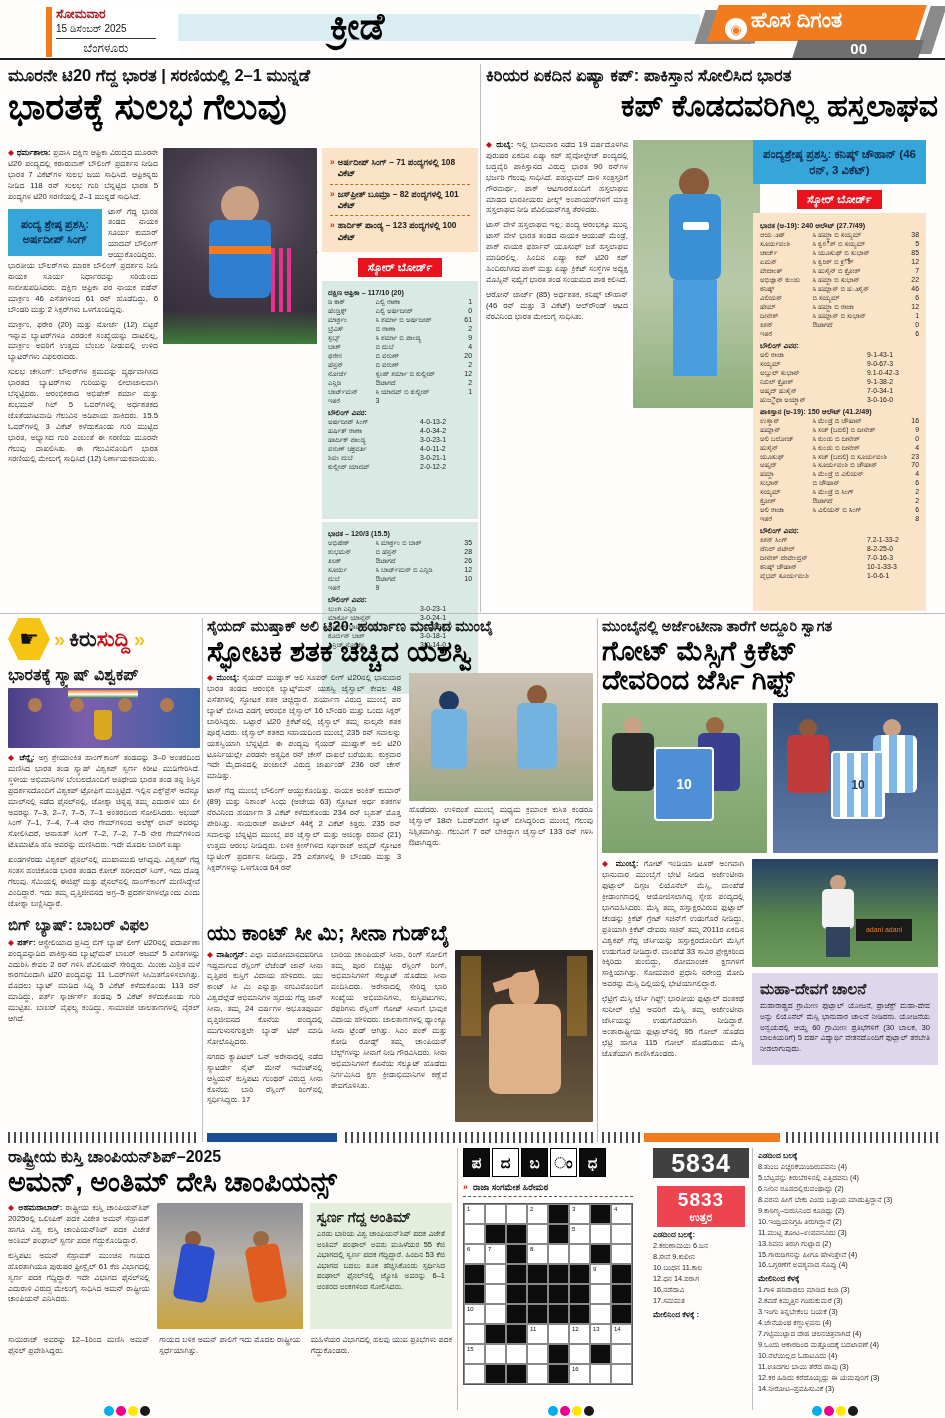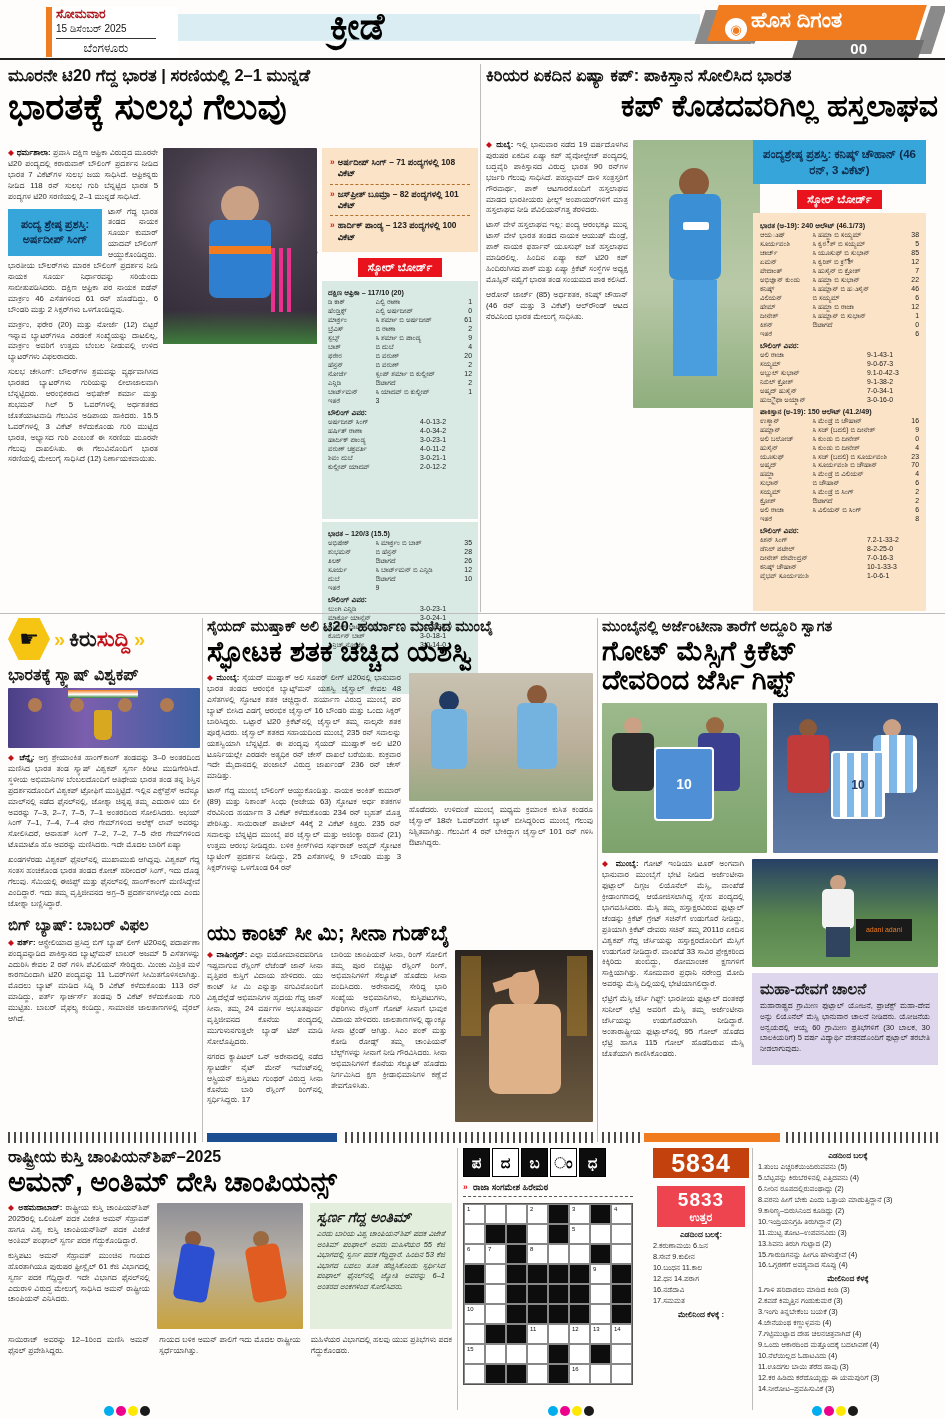--- a/index.html
+++ b/index.html
@@ -58,23 +58,23 @@
   .bar-blue{background:#1b4f91;height:9px;}
   .bar-orange{background:#f07c1f;height:9px;}
   
   .cwl{width:25px;height:27px;border:1.5px solid #000;display:inline-flex;align-items:center;justify-content:center;
        font-weight:bold;font-size:15px;background:#fff;color:#000;margin-right:2px;}
   .cwl.dark{background:#0d0d0d;color:#fff;}
   .crow{display:flex;}
   .ccell{width:21px;height:20px;border:0.5px solid #888;background:#fff;position:relative;box-sizing:border-box;}
   .ccell.blk{background:#0d0d0d;}
   .ccell i{font-style:normal;font-size:6px;position:absolute;top:1px;left:2px;color:#111;}
-  .numbox{background:#c2410c;color:#fff;font-weight:bold;font-size:25px;text-align:center;letter-spacing:1px;}
+  .numbox{background:#404040;color:#fff;font-weight:bold;font-size:25px;text-align:center;letter-spacing:1px;}
   .ansbox{background:#ee4450;color:#fff;text-align:center;font-weight:bold;}
-  .cluehead{font-weight:bold;font-size:7.6px;margin:3px 0 1px;text-align:center;}
+  .cluehead{font-weight:bold;font-size:7.6px;margin:3px 0 1px;}
   .dot{width:10px;height:10px;border-radius:50%;display:inline-block;margin-right:2px;}
   .score-mini{text-align:center;font-weight:bold;font-size:9.5px;line-height:1.5;}
   .capttl{font-weight:bold;font-size:13.5px;line-height:1.2;}
   .floatbox{float:left;width:86px;margin:2px 6px 2px 0;padding:8px 4px;font-size:11px;line-height:1.45;}
   .dashline{border-top:1px dashed #555;}
 </style>
 </head>
 <body>
 
 <div class="page">
@@ -337,21 +337,21 @@
         <div class="para">ಈ ನಡುವೆ, ಹಸ್ತಲಾಘವ ನೀಡುವಂತೆ ಐಸಿಸಿ ಮಾಡಿದ ಮನವಿಯನ್ನು ಭಾರತೀಯ ತಂಡಗಳು ಲೆಕ್ಕಿಸಿಲ್ಲ. ಏಷ್ಯಾ ಕಪ್ ಟಿ20, ಮಹಿಳೆಯರ ವಿಶ್ವಕಪ್ ವೇಳೆಯೂ ಭಾರತ ತಂಡಗಳು ಕಪ್ (ಡ ಹೆಚ್ಚಿನ) ಪಾಕ್ ಆಟಗಾರರೊಂದಿಗೆ ಹಸ್ತಲಾಘವ ನೀಡಿಲ್ಲ.</div>
       </div>
   </div>
 
   <div class="abs" style="left:753px;top:140px;width:173px;height:472px;">
     <div class="bluebox" style="padding:6px 8px;font-size:11.5px;line-height:1.4;">ಪಂದ್ಯಶ್ರೇಷ್ಠ ಪ್ರಶಸ್ತಿ: ಕನಿಷ್ಕ್ ಚೌಹಾನ್ (46 ರನ್, 3 ವಿಕೆಟ್)</div>
     <div style="text-align:center;margin-top:5px;">
       <span class="scorelabel">ಸ್ಕೋರ್ ಬೋರ್ಡ್</span>
     </div>
     <div class="peach sc" style="margin-top:4px;padding:6px 7px;height:398px;box-sizing:border-box;">
-      <div class="shead">ಭಾರತ (ಅ-19): 240 ಆಲೌಟ್ (46.1/73)</div>
+      <div class="shead">ಭಾರತ (ಅ-19): 240 ಆಲೌಟ್ (27.7/49)</div>
       <div>
           <div class="srow">
             <span class="sn">ಆಯుಷ್</span>
             <span class="sd">ಸಿ ಹಮ್ಜಾ ಬಿ ಸಯ್ಯಮ್</span>
             <span class="sr">38</span>
           </div>
           <div class="srow">
             <span class="sn">ಸೂರ್ಯವಂಶಿ</span>
             <span class="sd">ಸಿ ಕ್ವರిಶ್ ಬಿ ಸಯ್ಯಮ್</span>
             <span class="sr">5</span>
@@ -562,21 +562,21 @@
           </div>
       </div>
       <div style="width:184px;">
         <div class="photo" style="position:relative;width:184px;height:128px;background:linear-gradient(180deg,#c9c2b2 0%,#b9ae98 60%,#98aa82 100%);">
           <div style="position:absolute;left:30px;top:18px;width:20px;height:20px;border-radius:50%;background:#203a63;"></div>
           <div style="position:absolute;left:22px;top:36px;width:36px;height:60px;border-radius:6px;background:#74b3e0;"></div>
           <div style="position:absolute;left:118px;top:12px;width:20px;height:20px;border-radius:50%;background:#8a5a3b;"></div>
           <div style="position:absolute;left:108px;top:30px;width:40px;height:66px;border-radius:6px;background:#74b3e0;"></div>
         </div>
         <div style="margin-top:4px;">
-            <div class="para">ಹೊಡೆದರು. ಉಳಿದಂತೆ ಮುಂಬೈ ಮಧ್ಯಮ ಕ್ರಮಾಂಕ ಕುಸಿತ ಕಂಡರೂ ಜೈಸ್ವಾಲ್ 18ನೇ ಓವರ್‌ವರೆಗೆ ಬ್ಯಾಟ್ ಬೀಸಿದ್ದರಿಂದ ಮುಂಬೈ ಗೆಲುವು ನಿಶ್ಚಿತವಾಗಿತ್ತು. ಗೆಲುವಿಗೆ 4 ರನ್ ಬೇಕಿದ್ದಾಗ ಜೈಸ್ವಾಲ್ 101 ರನ್ ಗಳಿಸಿ ಔಟಾಗಿದ್ದರು.</div>
+            <div class="para">ಹೊಡೆದರು. ಉಳಿದಂತೆ ಮುಂಬೈ ಮಧ್ಯಮ ಕ್ರಮಾಂಕ ಕುಸಿತ ಕಂಡರೂ ಜೈಸ್ವಾಲ್ 18ನೇ ಓವರ್‌ವರೆಗೆ ಬ್ಯಾಟ್ ಬೀಸಿದ್ದರಿಂದ ಮುಂಬೈ ಗೆಲುವು ನಿಶ್ಚಿತವಾಗಿತ್ತು. ಗೆಲುವಿಗೆ 7 ರನ್ ಬೇಕಿದ್ದಾಗ ಜೈಸ್ವಾಲ್ 133 ರನ್ ಗಳಿಸಿ ಔಟಾಗಿದ್ದರು.</div>
           </div>
       </div>
     </div>
   </div>
 
   <div class="abs" style="left:207px;top:922px;width:386px;height:208px;">
     <div class="headline" style="font-size:21px;">ಯು ಕಾಂಟ್ ಸೀ ಮಿ; ಸೀನಾ ಗುಡ್‌ಬೈ</div>
     <div style="display:flex;gap:8px;margin-top:5px;">
       <div style="width:240px;column-count:2;column-gap:8px;height:172px;overflow:hidden;">
         <div class="para"><span class="red">◆</span> <b class="dl">ವಾಷಿಂಗ್ಟನ್:</b> <span>ಎಲ್ಲಾ ವಯೋಮಾನದವರಿಗೂ ಇಷ್ಟವಾಗುವ ರೆಸ್ಲಿಂಗ್ ಲೆಜೆಂಡ್ ಜಾನ್ ಸೀನಾ ವೃತ್ತಿಪರ ಕುಸ್ತಿಗೆ ವಿದಾಯ ಹೇಳಿದರು. ಯು ಕಾಂಟ್ ಸೀ ಮಿ ಎನ್ನುತ್ತಾ ನಗುವಿನೊಂದಿಗೆ ವಿಶ್ವದೆಲ್ಲೆಡೆ ಅಭಿಮಾನಿಗಳ ಹೃದಯ ಗೆದ್ದ ಜಾನ್ ಸೀನಾ, ತಮ್ಮ 24 ವರ್ಷಗಳ ಅಭೂತಪೂರ್ವ ವೃತ್ತಿಜೀವನದ ಕೊನೆಯ ಪಂದ್ಯದಲ್ಲಿ ಮುಗುಳುನಗುತ್ತಲೇ ಬ್ಯಾಡ್ ಟಿಪ್ ಮಾಡಿ ಸೋಲೊಪ್ಪಿದರು.</span></div>
@@ -655,21 +655,21 @@
         <div>
             <div class="para">ಕುಸ್ತಿಪಟು ಅಮನ್ ಸೆಹ್ರಾವತ್ ಮುಂಚಿನ ಗಾಯದ ಹೊರತಾಗಿಯೂ ಪುರುಷರ ಫ್ರೀಸ್ಟೈಲ್ 61 ಕೆಜಿ ವಿಭಾಗದಲ್ಲಿ ಸ್ವರ್ಣ ಪದಕ ಗೆದ್ದಿದ್ದಾರೆ. ಇದೇ ವಿಭಾಗದ ಫೈನಲ್‌ನಲ್ಲಿ ಎದುರಾಳಿ ವಿರುದ್ಧ ಮೇಲುಗೈ ಸಾಧಿಸಿದ ಅಮನ್ ರಾಷ್ಟ್ರೀಯ ಚಾಂಪಿಯನ್ ಎನಿಸಿದರು.</div>
           </div>
       </div>
       <div class="photo" style="position:relative;width:150px;height:126px;background:linear-gradient(180deg,#8f8f95 0%,#b8b2a8 45%,#caa33c 100%);">
         <div style="position:absolute;left:28px;top:28px;width:16px;height:16px;border-radius:50%;background:#8a5a3b;"></div>
         <div style="position:absolute;left:20px;top:42px;width:34px;height:56px;background:#2b4fd0;border-radius:6px;transform:rotate(10deg);"></div>
         <div style="position:absolute;left:96px;top:28px;width:16px;height:16px;border-radius:50%;background:#9a6a42;"></div>
         <div style="position:absolute;left:92px;top:42px;width:34px;height:56px;background:#e05c20;border-radius:6px;transform:rotate(-10deg);"></div>
       </div>
-      <div class="greenbox" style="width:132px;padding:6px 7px;font-style:italic;">
+      <div class="greenbox" style="width:132px;padding:6px 7px;">
         <div style="font-weight:bold;font-size:14px;margin-bottom:3px;">ಸ್ವರ್ಣ ಗೆದ್ದ ಅಂತಿಮ್</div>
         <div class="para" style="font-size:7.5px;">ಎರಡು ಬಾರಿಯ ವಿಶ್ವ ಚಾಂಪಿಯನ್‌ಶಿಪ್ ಪದಕ ವಿಜೇತೆ ಅಂತಿಮ್ ಪಂಘಾಲ್ ಅವರು ಮಹಿಳೆಯರ 55 ಕೆಜಿ ವಿಭಾಗದಲ್ಲಿ ಸ್ವರ್ಣ ಪದಕ ಗೆದ್ದಿದ್ದಾರೆ. ಹಿಂದಿನ 53 ಕೆಜಿ ವಿಭಾಗದ ಬದಲು ತೂಕ ಹೆಚ್ಚಿಸಿಕೊಂಡು ಸ್ಪರ್ಧಿಸಿದ ಪಂಘಾಲ್ ಫೈನಲ್‌ನಲ್ಲಿ ಜ್ಯೋತಿ ಅವರನ್ನು 6–1 ಅಂತರದ ಅಂಕಗಳಿಂದ ಸೋಲಿಸಿದರು.</div>
       </div>
     </div>
     <div style="margin-top:6px;column-count:3;column-gap:10px;">
         <div class="para">ಸಾಯಿರಾಜ್ ಅವರನ್ನು 12–1ರಿಂದ ಮಣಿಸಿ ಅಮನ್ ಫೈನಲ್ ಪ್ರವೇಶಿಸಿದ್ದರು.</div>
         <div class="para">ಗಾಯದ ಬಳಿಕ ಅಮನ್ ಪಾಲಿಗೆ ಇದು ಮೊದಲ ರಾಷ್ಟ್ರೀಯ ಸ್ಪರ್ಧೆಯಾಗಿತ್ತು.</div>
         <div class="para">ಮಹಿಳೆಯರ ವಿಭಾಗದಲ್ಲಿ ಹಲವು ಯುವ ಪ್ರತಿಭೆಗಳು ಪದಕ ಗೆದ್ದುಕೊಂಡರು.</div>
       </div>
   </div>
@@ -820,21 +820,21 @@
         <div class="tline">12.ಧನ 14.ಪರಾಗ</div>
         <div class="tline">16.ನಡೆದಾವಿ</div>
         <div class="tline">17.ಸಮಮತ</div>
       </div>
     <div class="cluehead">ಮೇಲಿನಿಂದ ಕೆಳಕ್ಕೆ :</div>
   </div>
 
   <div class="abs" style="left:758px;top:1148px;width:180px;">
     <div class="cluehead">ಎಡದಿಂದ ಬಲಕ್ಕೆ</div>
     <div>
-        <div class="tline">1.ತುಂಬ ಎಚ್ಚರಿಕೆಯಿಂದಿರುವವನು (5)</div>
+        <div class="tline">8.ತುಂಬ ಎಚ್ಚರಿಕೆಯಿಂದಿರುವವನು (4)</div>
         <div class="tline">5.ಬೆಟ್ಟವನ್ನು ಕಿರುಬೆರಳಿನಲ್ಲಿ ಎತ್ತಿದವನು (4)</div>
         <div class="tline">6.ನೀರಿನ ರೂಪದಲ್ಲಿರುವಂಥಾದ್ದು (2)</div>
         <div class="tline">8.ವರನು ಹೀಗೆ ಬೇಕು ಎಂದು ಒತ್ತಾಯ ಮಾಡುತ್ತಿದ್ದಾನೆ (3)</div>
         <div class="tline">9.ಕಾಠಿಣ್ಯ–ಬಿರುಸಿನಿಂದ ಕೂಡಿದ್ದು (2)</div>
         <div class="tline">10.ಇಂದ್ರಿಯನಿಗ್ರಹಿ ತಿರುಗಿದ್ದಾನೆ (2)</div>
         <div class="tline">11.ಮುಟ್ಟ ತೋಟ–ಉಪವನವಿದು (3)</div>
         <div class="tline">13.ಶಿವನು ತಿರುಗಿ ಗುಟ್ಟಾದ (2)</div>
         <div class="tline">15.ಗಾರುಡಿಗನನ್ನು ಹೀಗೂ ಹೇಳುತ್ತೇವೆ (4)</div>
         <div class="tline">16.ಒಗ್ಗರಣೆಗೆ ಅವಶ್ಯವಾದ ಸೊಪ್ಪು (4)</div>
       </div>

